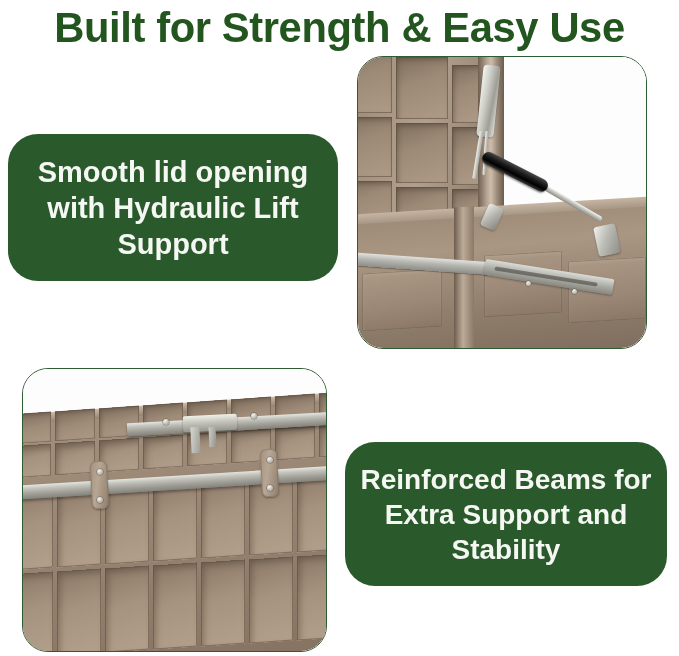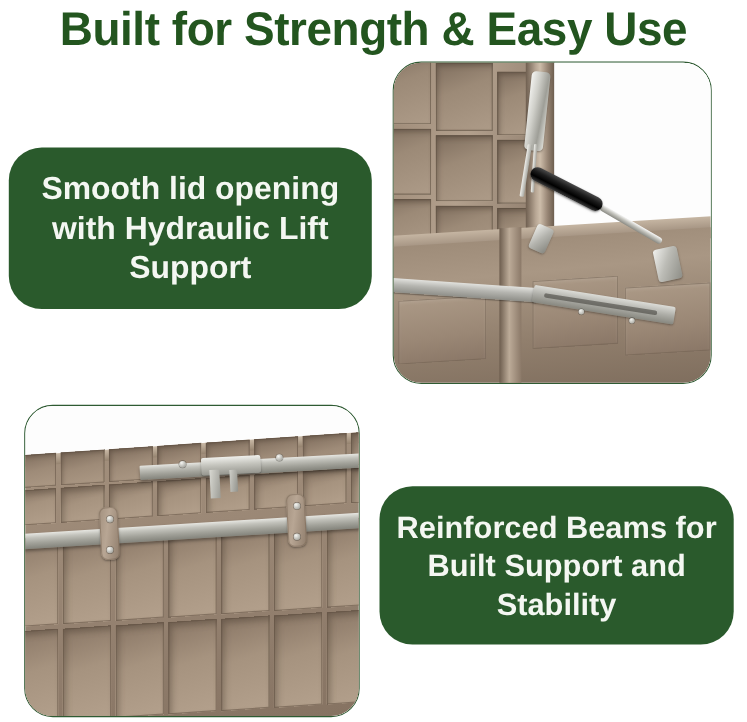--- a/index.html
+++ b/index.html
@@ -341,21 +341,21 @@
 </head>
 <body>
 
 <div class="headline">Built for Strength &amp; Easy Use</div>
 
 <div class="callout" id="callout-lid">
   <span>Smooth lid opening with Hydraulic Lift Support</span>
 </div>
 
 <div class="callout" id="callout-beams">
-  <span>Reinforced Beams for Built Support and Stability</span>
+  <span>Reinforced Beams for Extra Support and Stability</span>
 </div>
 
 <div class="photo" id="photo-hydraulic">
   <div class="photo-inner">
     <div class="ph1-bg"></div>
 
     <div class="ph1-lid"></div>
 
     <div class="ph1-cell" style="left:-20px;  top:-6px;  width:54px; height:62px;"></div>
     <div class="ph1-cell" style="left:38px;   top:0px;   width:52px; height:62px;"></div>

